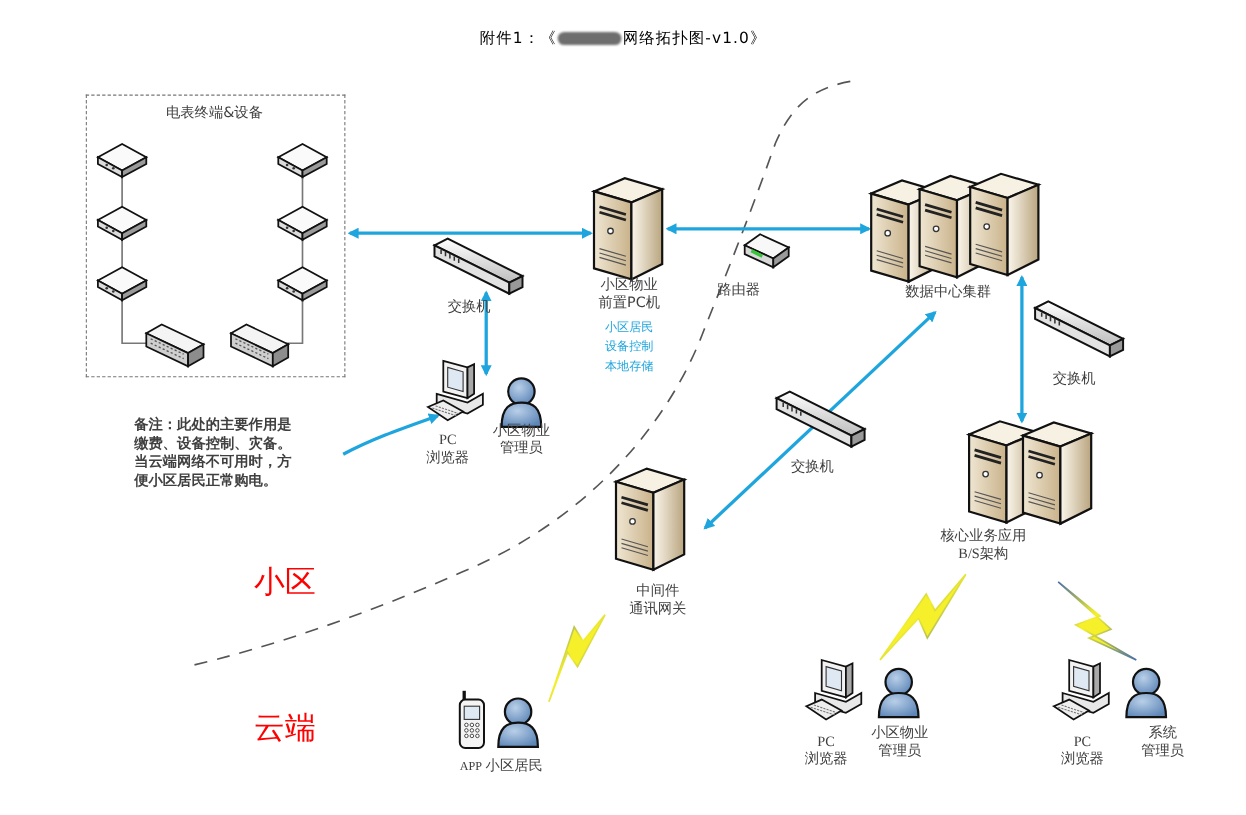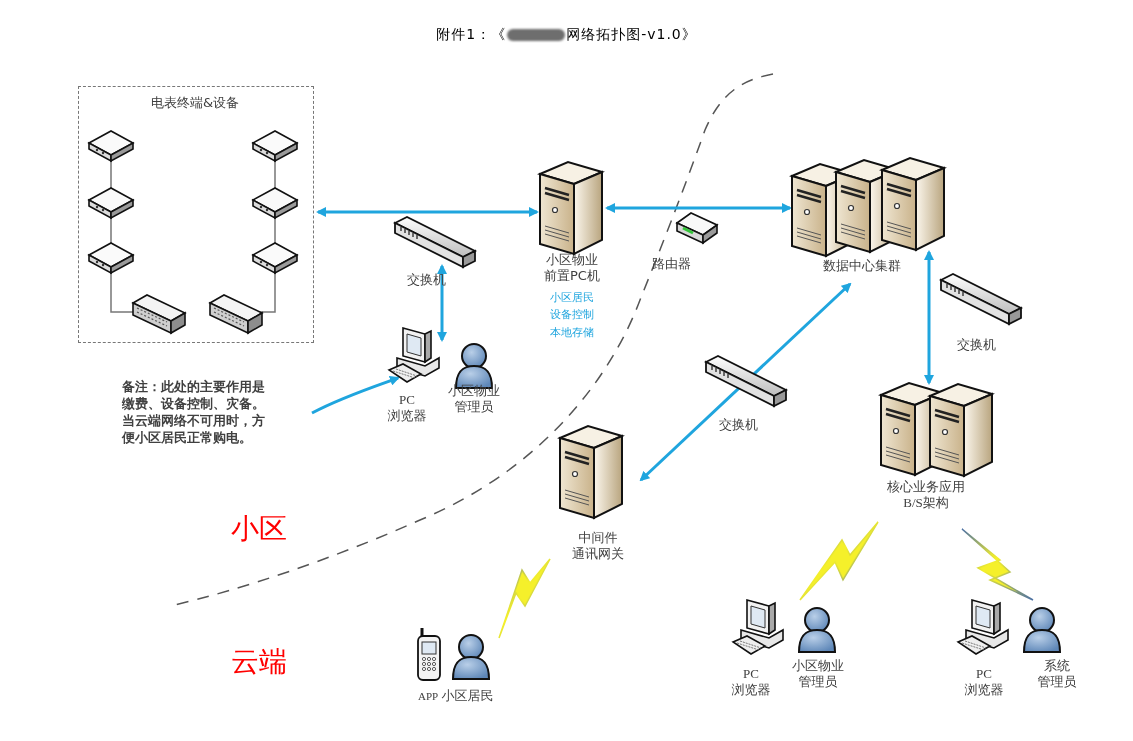--- a/index.html
+++ b/index.html
@@ -181,21 +181,21 @@
   <div>小区居民</div>
   <div>设备控制</div>
   <div style="margin-top:1px;">本地存储</div>
 </div>
 
 <div class="lbl" style="left:652px;top:256px;">路由器</div>
 <div class="lbl" style="left:823px;top:258px;">数据中心集群</div>
 <div class="lbl" style="left:957px;top:337px;">交换机</div>
 <div class="lbl" style="left:719px;top:417px;">交换机</div>
 
-<div class="lbl serif" style="left:864px;top:479px;width:124px;">
+<div class="lbl serif" style="left:832px;top:479px;width:124px;">
   <div>核心业务应用</div>
   <div>B/S架构</div>
 </div>
 
 <div class="lbl" style="left:566px;top:530px;width:64px;">
   <div>中间件</div>
   <div>通讯网关</div>
 </div>
 
 <div class="lbl serif" style="left:383px;top:392px;width:48px;">

